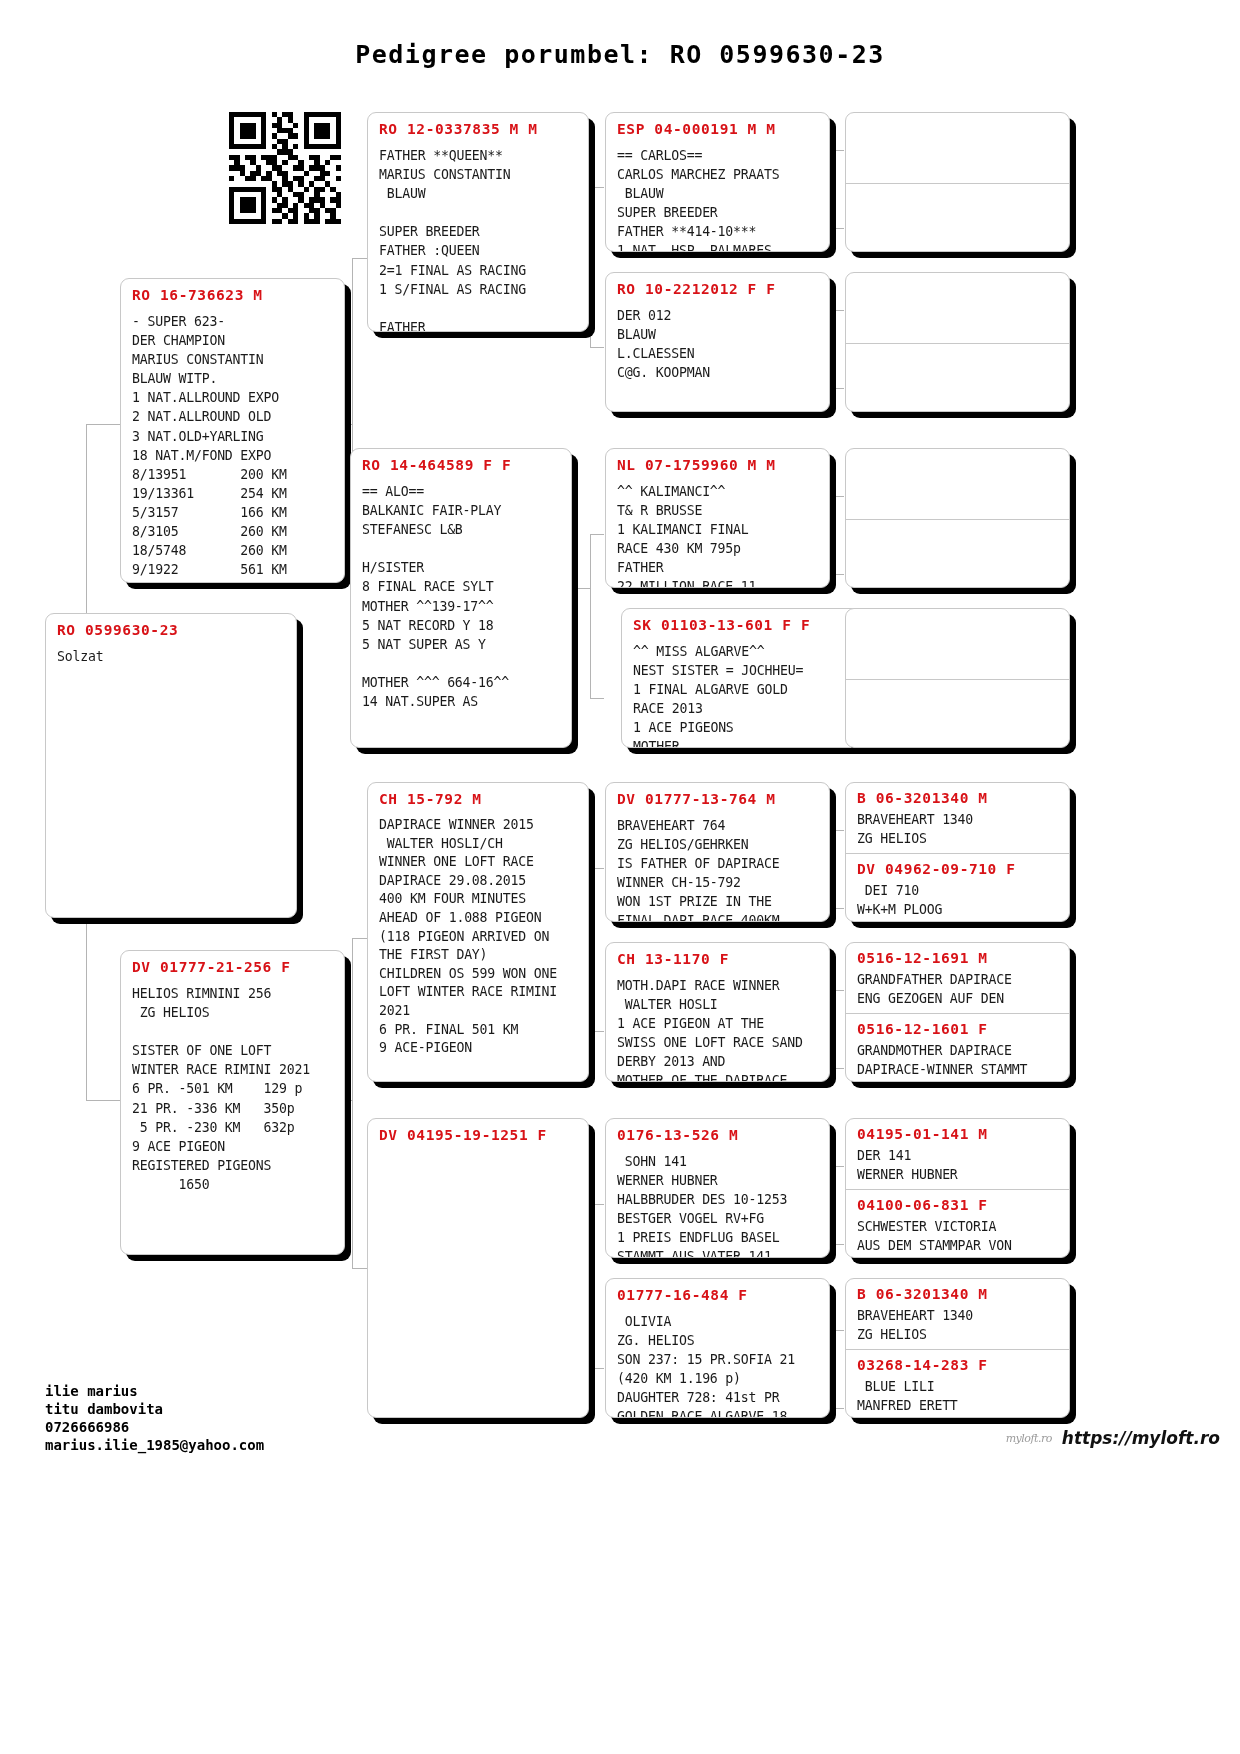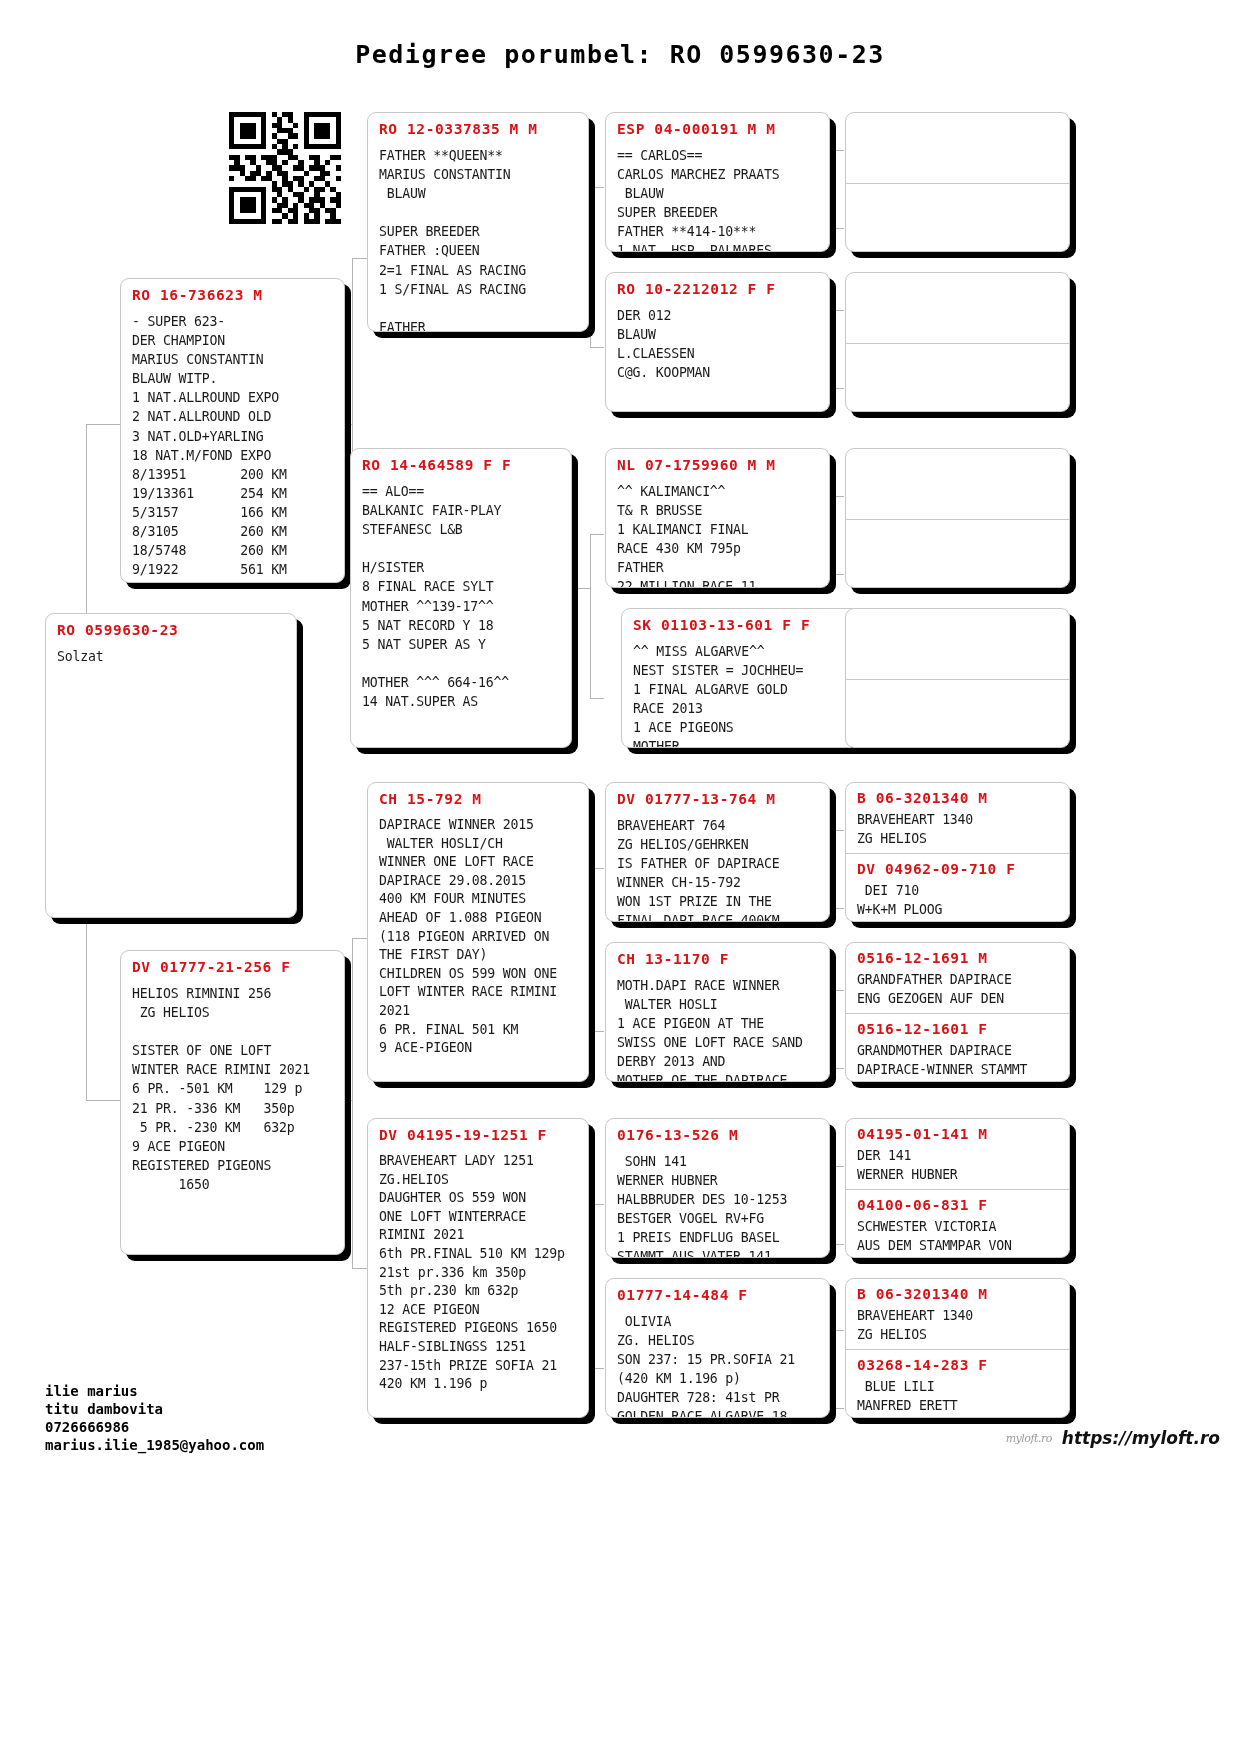--- a/index.html
+++ b/index.html
@@ -411,33 +411,20 @@
 THE FIRST DAY)
 CHILDREN OS 599 WON ONE
 LOFT WINTER RACE RIMINI
 2021
 6 PR. FINAL 501 KM
 9 ACE-PIGEON</div>
 </div>
 
 <div class="card tight" style="left:367px; top:1118px; width:222px; height:300px;">
   <div class="ring">DV 04195-19-1251 F</div>
-  <div class="body">BRAVEHEART LADY 1251
-ZG.HELIOS
-DAUGHTER OS 559 WON
-ONE LOFT WINTERRACE
-RIMINI 2021
-6th PR.FINAL 510 KM 129p
-21st pr.336 km 350p
-5th pr.230 km 632p
-12 ACE PIGEON
-REGISTERED PIGEONS 1650
-HALF-SIBLINGSS 1251
-237-15th PRIZE SOFIA 21
-420 KM 1.196 p</div>
 </div>
 
 <div class="card" style="left:605px; top:112px; width:225px; height:140px;">
   <div class="ring">ESP 04-000191 M M</div>
   <div class="body">== CARLOS==
 CARLOS MARCHEZ PRAATS
  BLAUW
 SUPER BREEDER
 FATHER **414-10***
 1 NAT. HSP. PALMARES</div>
@@ -495,21 +482,21 @@
   <div class="ring">0176-13-526 M</div>
   <div class="body"> SOHN 141
 WERNER HUBNER
 HALBBRUDER DES 10-1253
 BESTGER VOGEL RV+FG
 1 PREIS ENDFLUG BASEL
 STAMMT AUS VATER 141</div>
 </div>
 
 <div class="card" style="left:605px; top:1278px; width:225px; height:140px;">
-  <div class="ring">01777-14-484 F</div>
+  <div class="ring">01777-16-484 F</div>
   <div class="body"> OLIVIA
 ZG. HELIOS
 SON 237: 15 PR.SOFIA 21
 (420 KM 1.196 p)
 DAUGHTER 728: 41st PR
 GOLDEN RACE ALGARVE 18</div>
 </div>
 
 <div class="card split" style="left:845px; top:112px; width:225px; height:140px;">
   <div class="slot" style="height:70px;">

